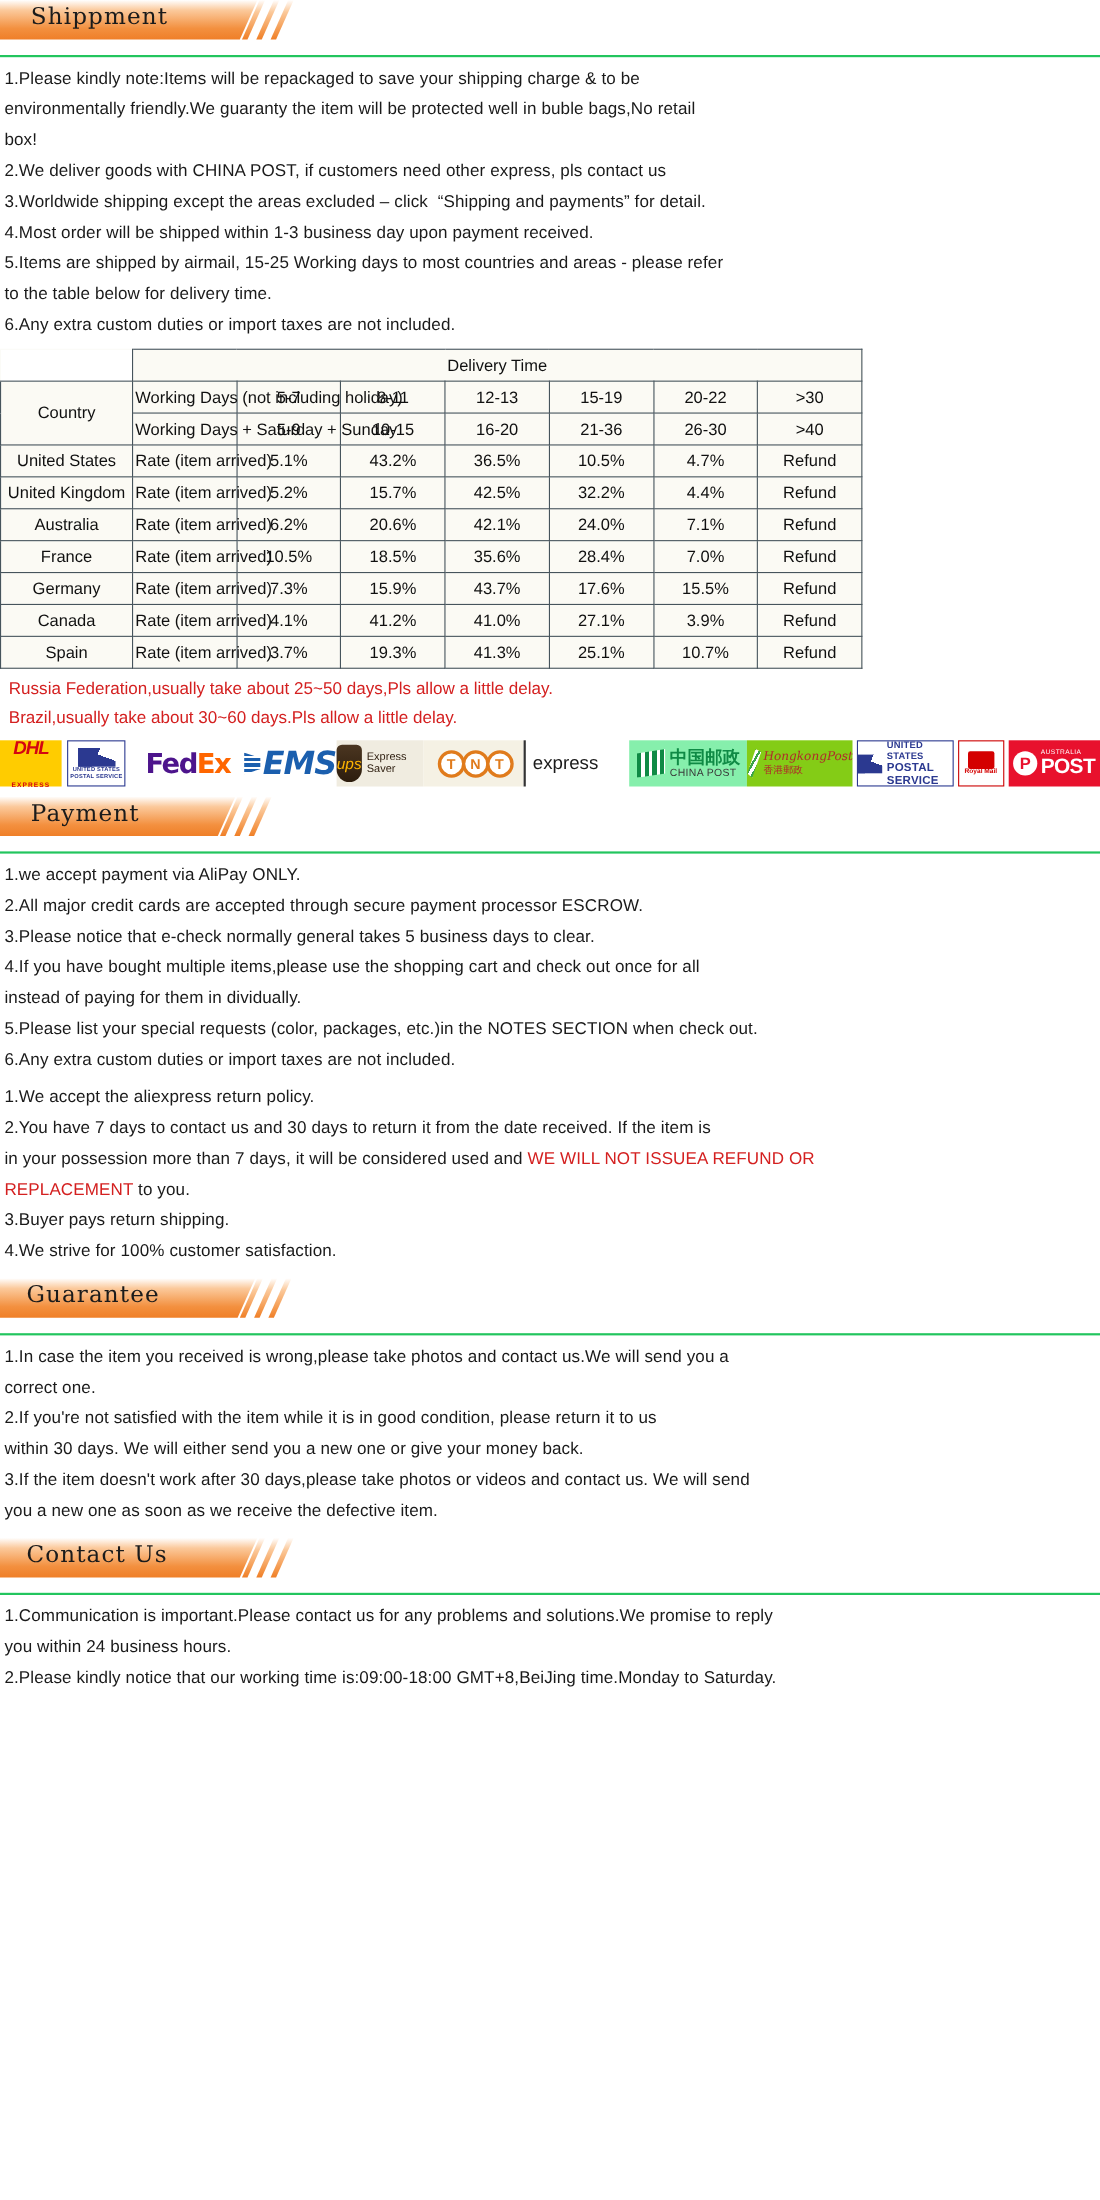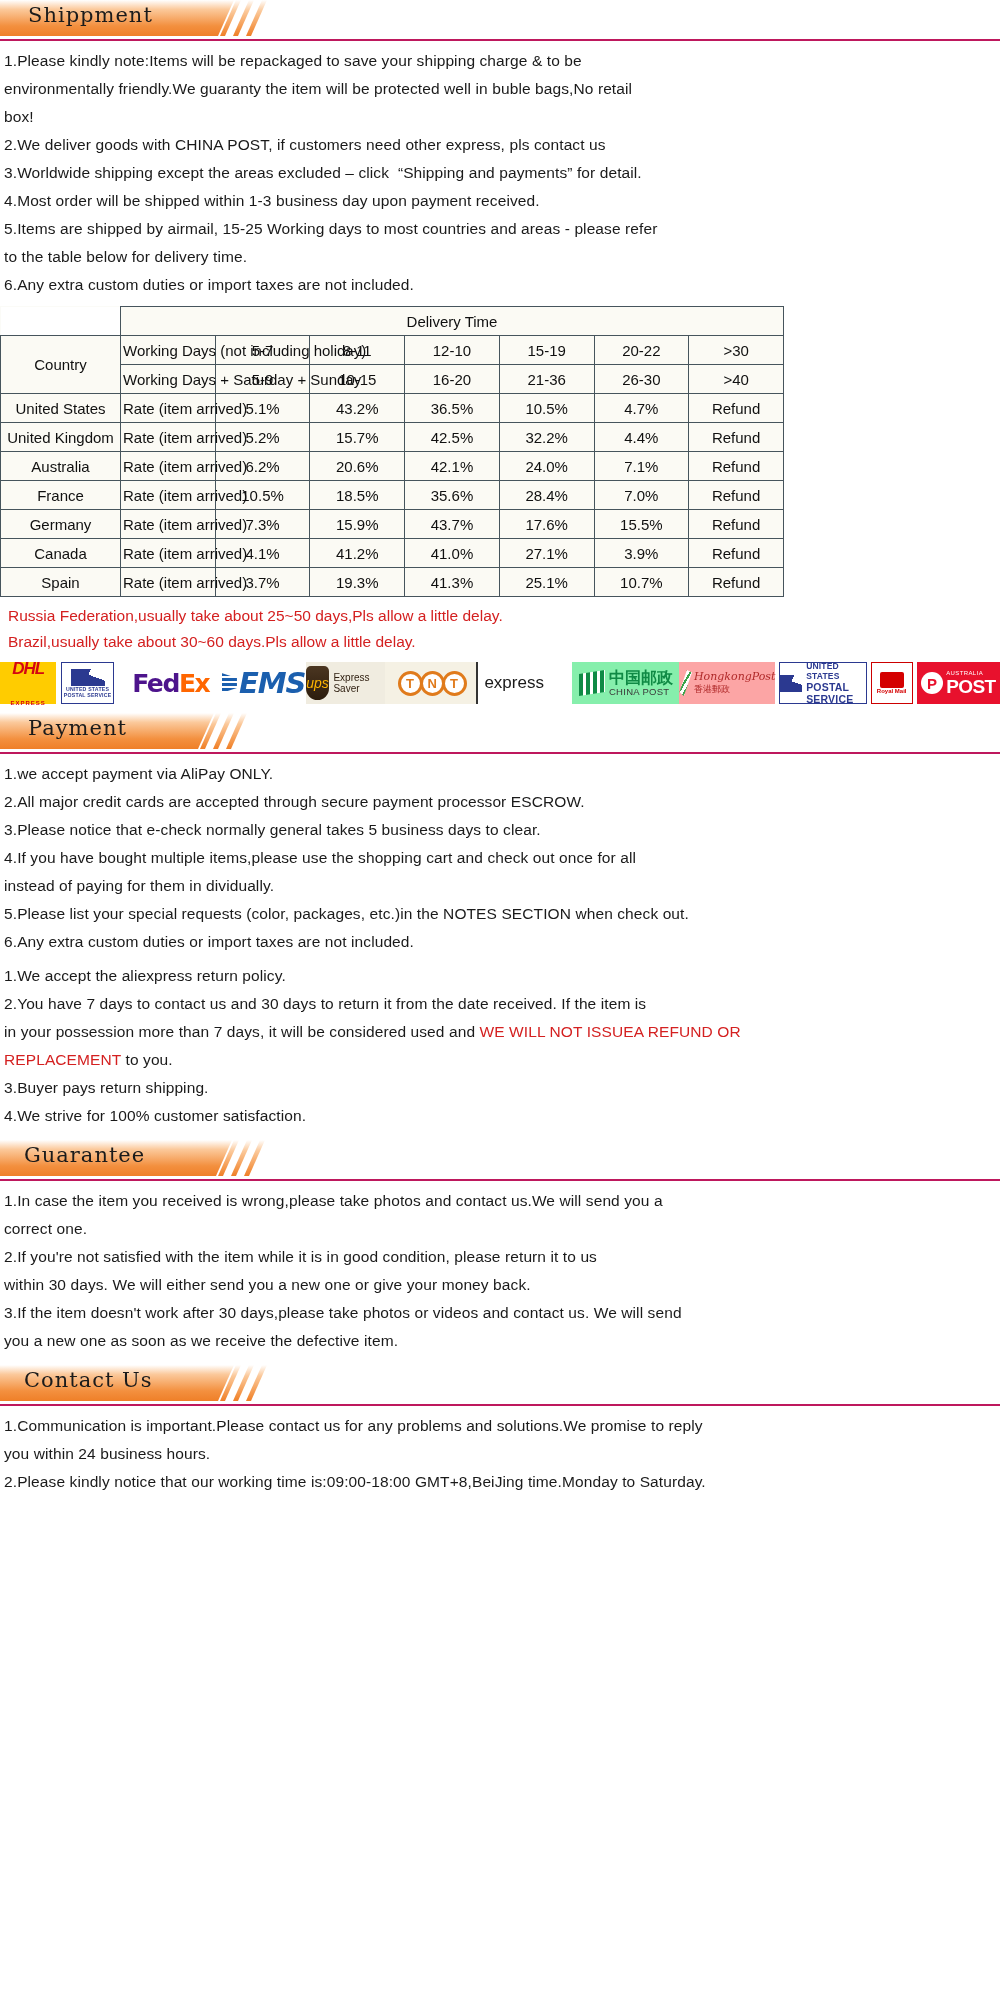--- a/index.html
+++ b/index.html
@@ -11,24 +11,24 @@
     width: 1000px;
     font-family: "Liberation Sans", sans-serif;
     color: #000000;
     -webkit-font-smoothing: antialiased;
   }
   .page { width: 1000px; position: relative; }
 
   
   .banner {
     position: relative;
-    height: 41px;
+    height: 52px;
     margin: 0;
     overflow: hidden;
-    border-bottom: 2px solid #be185d;
+    border-bottom: 2px solid #22c55e;
   }
   .banner .plate {
     position: absolute;
     left: -14px;
     top: 0;
     height: 36px;
     background: linear-gradient(180deg, #ffffff 0%, #fbc99b 26%, #f3903f 72%, #ef7f28 100%);
     transform: skewX(-24deg);
   }
   .banner .slash {
@@ -146,21 +146,21 @@
   .lg-express { width: 82px; background: #fff; border-left: 2px solid #333; }
   .lg-express .ex { font-size: 17px; color: #1a1a1a; }
 
   .lg-chinapost { width: 118px; background: #86efac; margin-left: 22px; }
   .lg-chinapost .cpmark { width: 26px; height: 26px; margin-right: 4px; background:
         repeating-linear-gradient(90deg, #0f8a45 0 4px, #ffffff 4px 7px);
         clip-path: polygon(0 15%, 100% 0, 100% 85%, 0 100%); }
   .lg-chinapost .cp1 { font-family: "DejaVu Sans", sans-serif; font-size: 16px; color: #0f8a45; font-weight: bold; line-height: 17px;}
   .lg-chinapost .cp2 { font-size: 9.5px; color: #3a3a3a; letter-spacing: .3px; }
 
-  .lg-hk { width: 96px; background: #fca5a5; }
+  .lg-hk { width: 96px; background: #84cc16; }
   .lg-hk .hkw { width: 24px; height: 26px; margin-right: 2px; background:
         repeating-linear-gradient(120deg, #3aa34a 0 2px, #ffffff 2px 5px);
         clip-path: polygon(60% 0, 100% 10%, 35% 100%, 0 85%); }
   .lg-hk .hk1 { font-family: "DejaVu Serif", serif; font-style: italic; font-size: 11px; color: #b02a2a; line-height:12px;}
   .lg-hk .hk2 { font-size: 9px; color: #b02a2a; }
 
   .lg-usps2 { width: 92px; background: #fff; border: 1px solid #2b3990; margin-left: 4px;}
   .lg-usps2 .u21 { font-size: 8.5px; color: #2b3990; font-weight: bold; line-height: 10px; letter-spacing: .2px;}
   .lg-usps2 .u22 { font-size: 10.5px; color: #2b3990; font-weight: bold; line-height: 12px; letter-spacing:.2px;}
 
@@ -203,21 +203,21 @@
     <tbody>
       <tr>
         <td class="c-country blank" rowspan="1"></td>
         <td class="deliv" colspan="7">Delivery Time</td>
       </tr>
       <tr>
         <td class="c-country tallhdr" rowspan="2">Country</td>
         <td class="c-days hdrcell">Working Days (not including holiday)</td>
         <td class="c-n">5-7</td>
         <td class="c-n">8-11</td>
-        <td class="c-n">12-10</td>
+        <td class="c-n">12-13</td>
         <td class="c-n">15-19</td>
         <td class="c-n">20-22</td>
         <td class="c-last">&gt;30</td>
       </tr>
       <tr>
         <td class="c-days hdrcell">Working Days + Saturday + Sunday</td>
         <td class="c-n">5-9</td>
         <td class="c-n">10-15</td>
         <td class="c-n">16-20</td>
         <td class="c-n">21-36</td>

